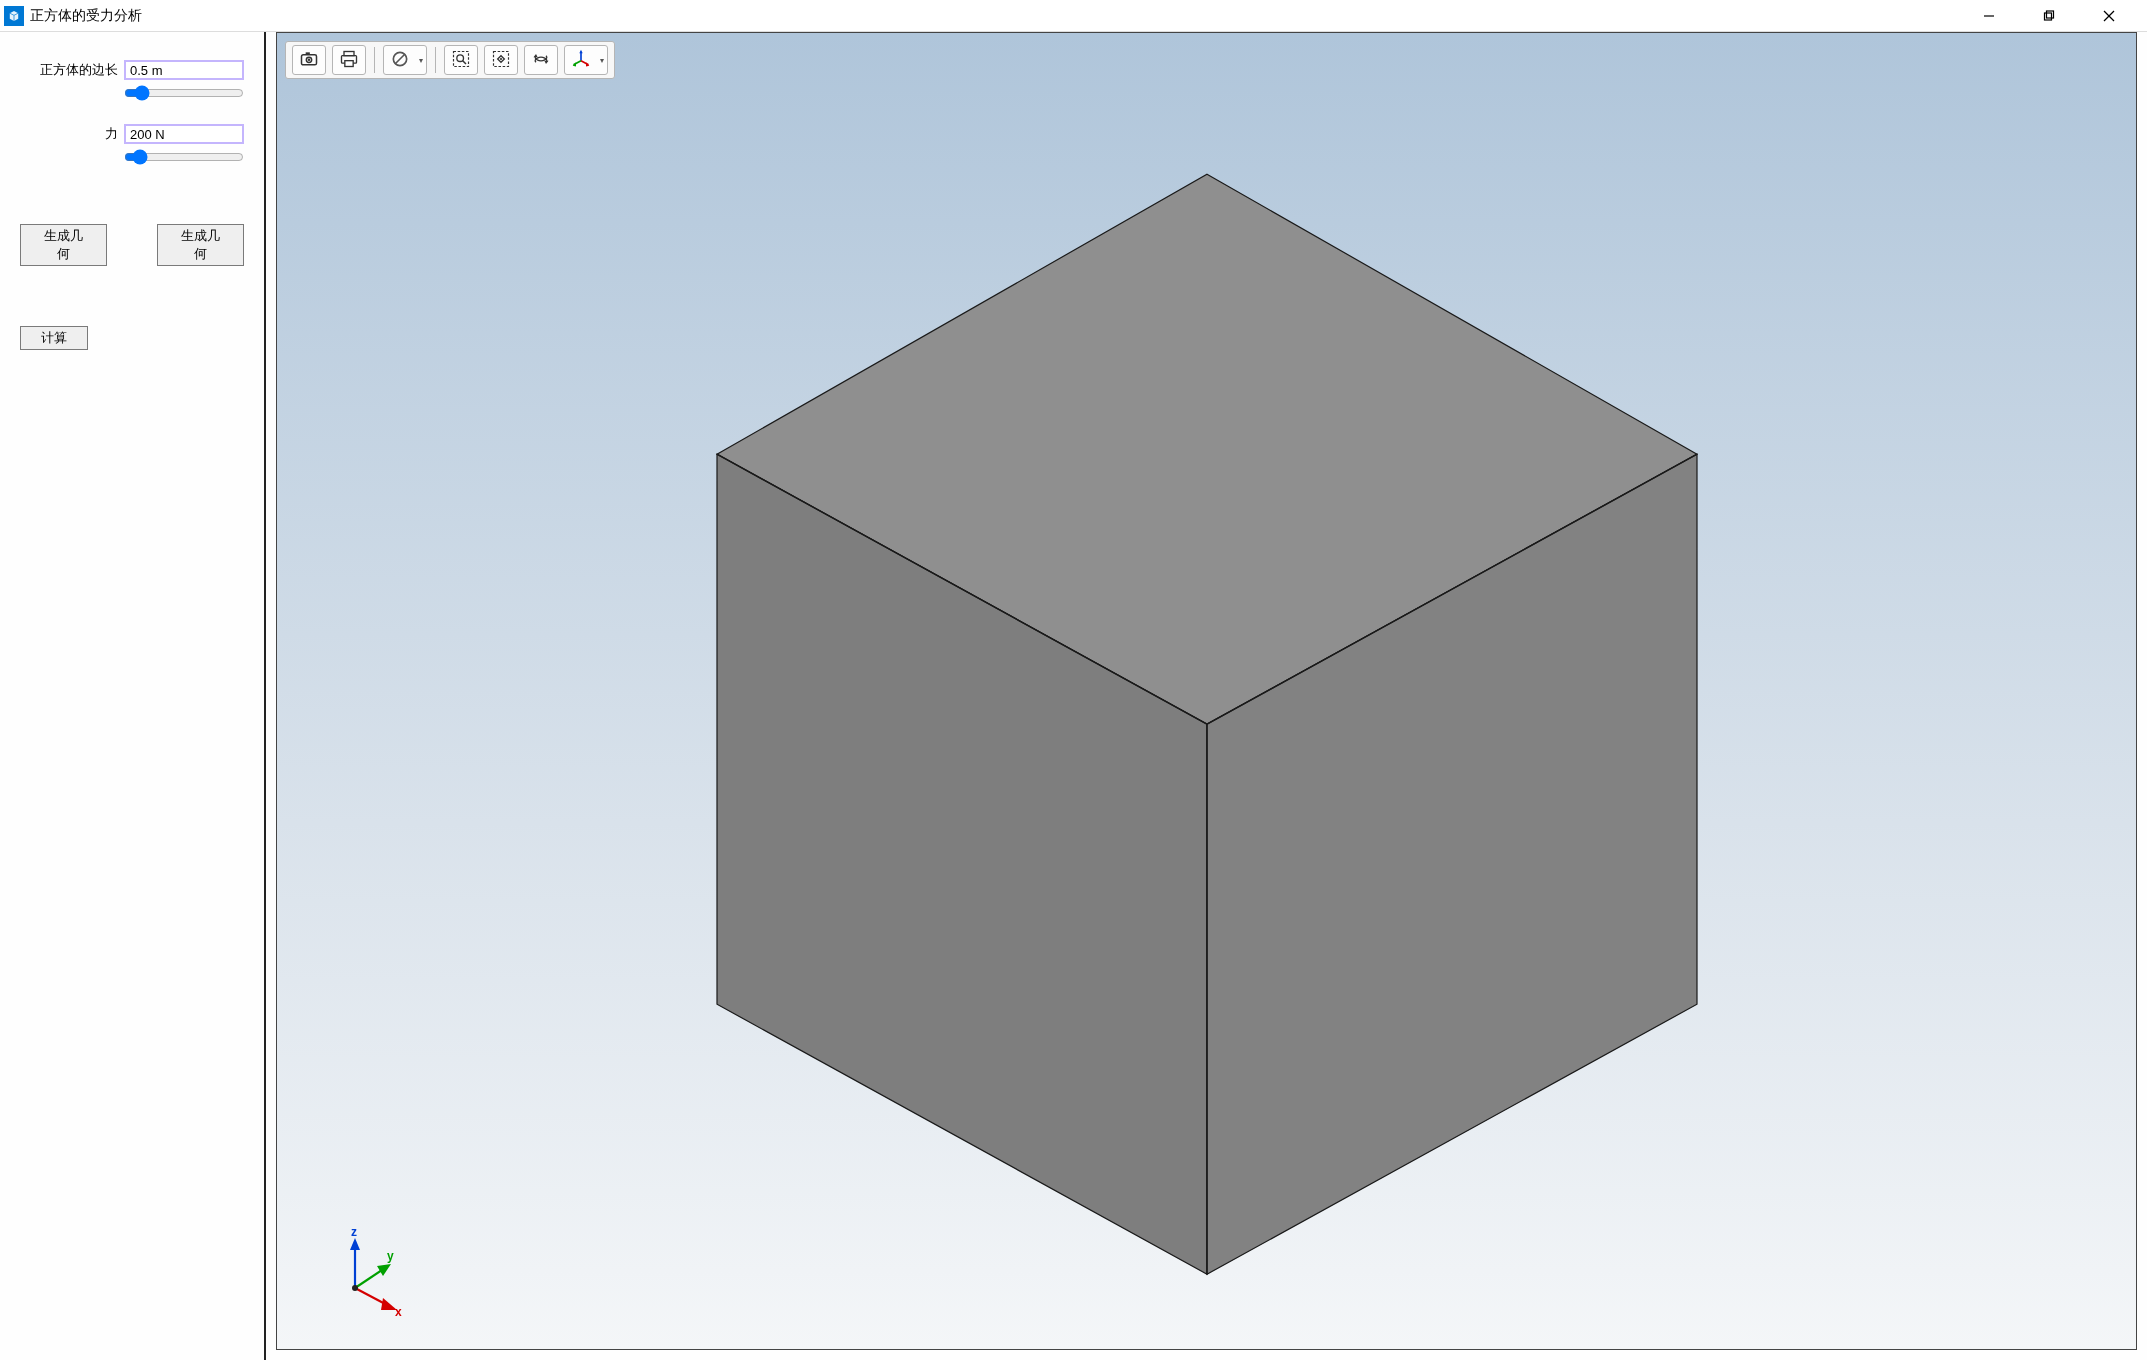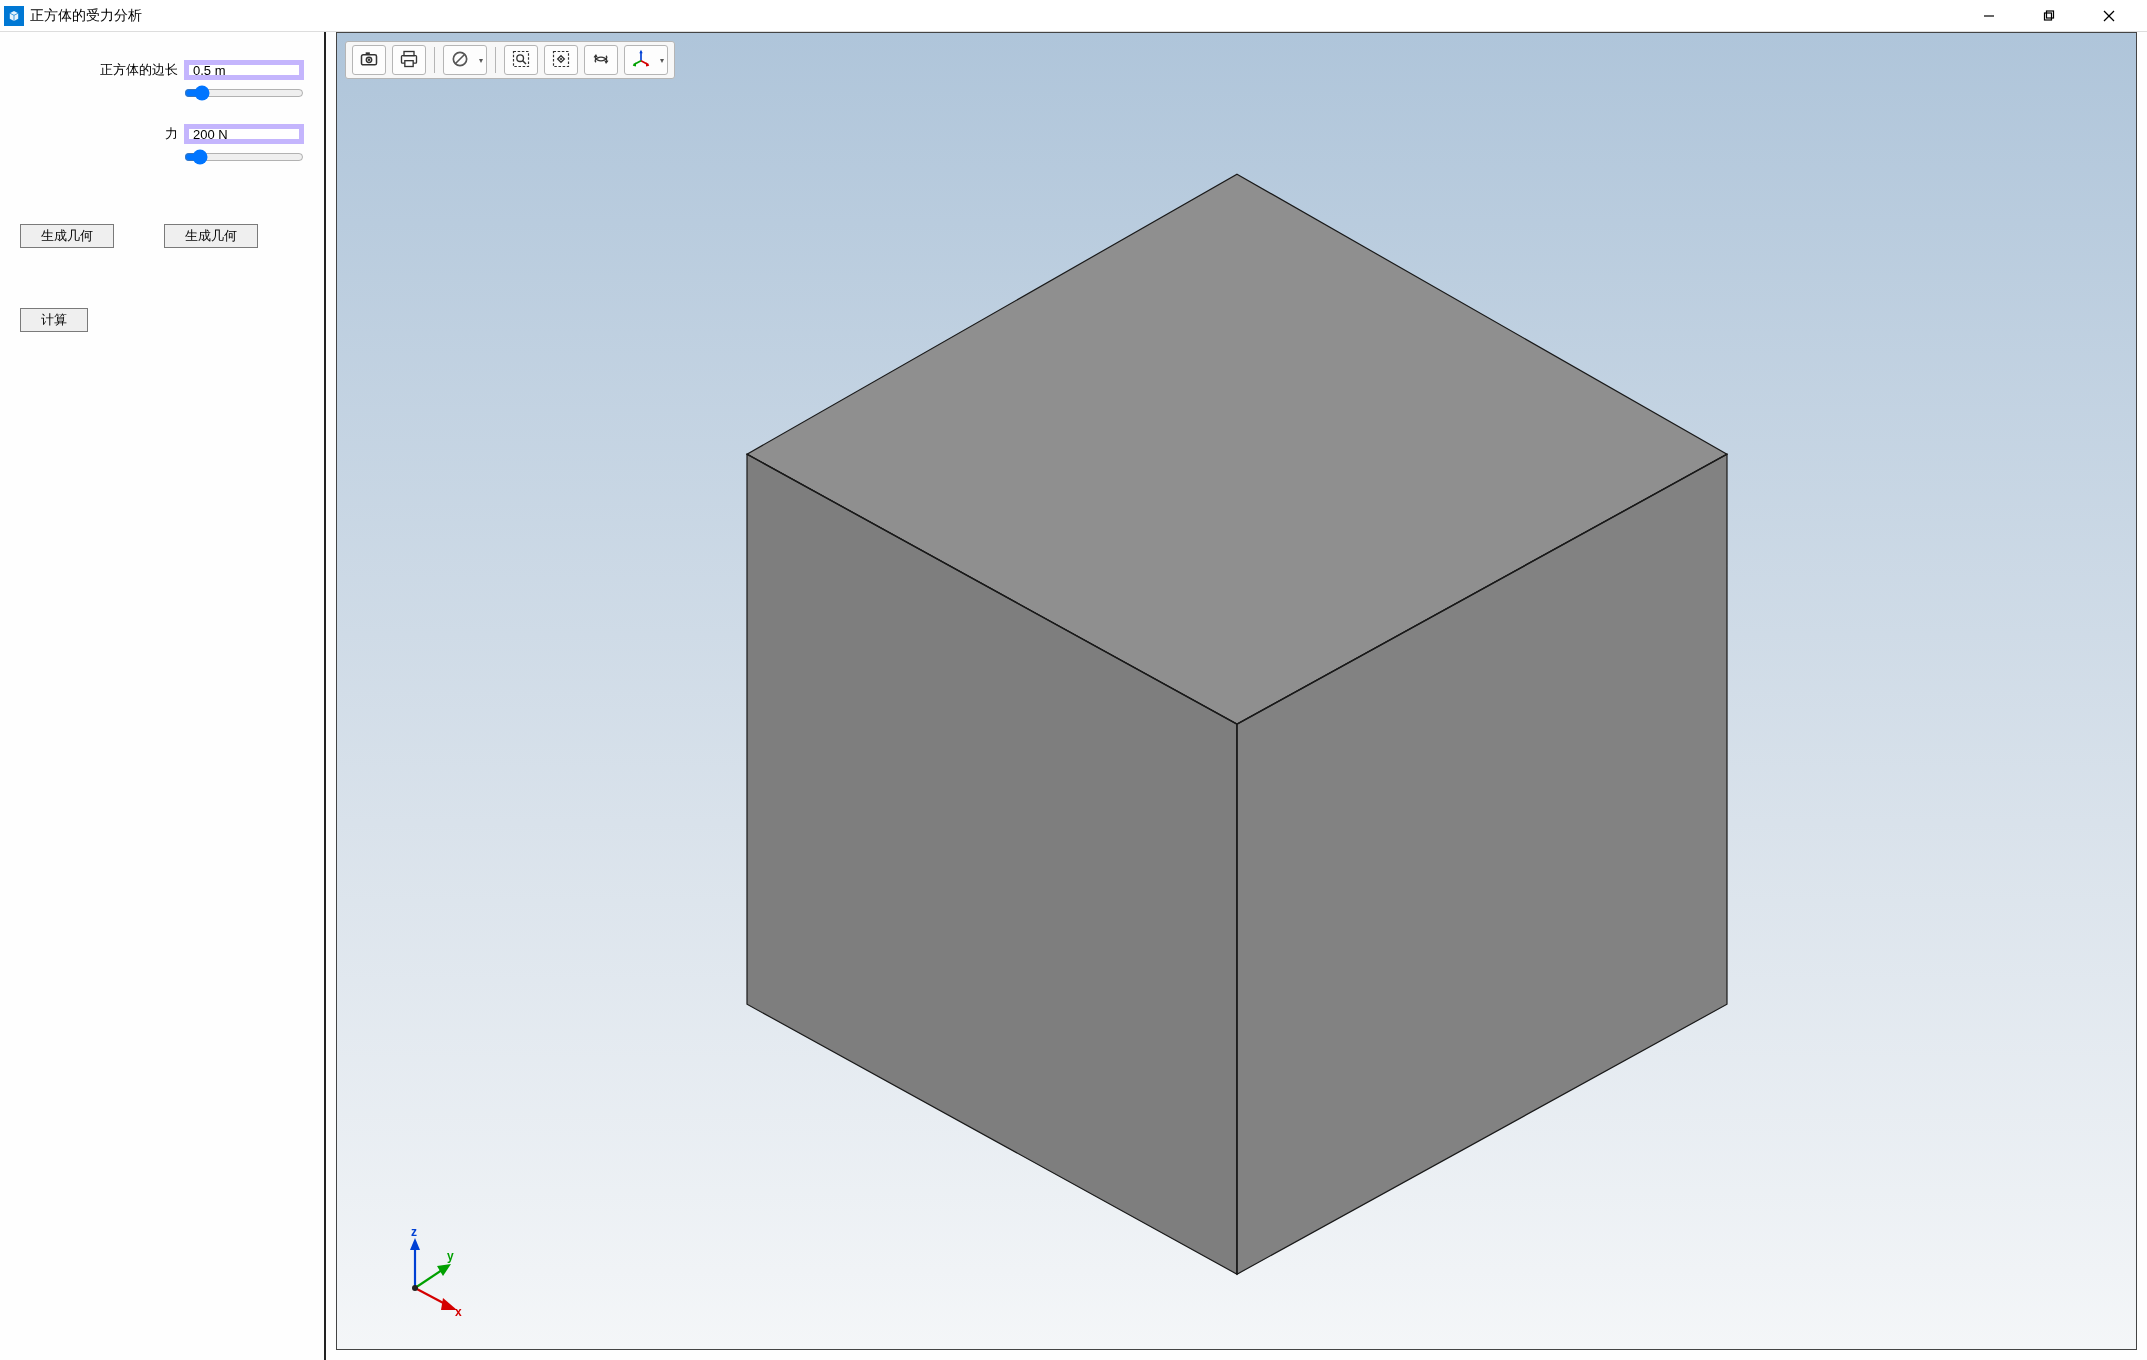--- a/index.html
+++ b/index.html
@@ -47,41 +47,41 @@
       color: #000;
       font-size: 14px;
     }
     
     .main {
       flex: 1;
       display: flex;
       min-height: 0;
     }
     .sidebar {
-      width: 326px;
+      width: 266px;
       background: #fefefe;
       border-right: 2px solid #222;
       padding: 28px 20px;
     }
     .param-row {
       display: flex;
       align-items: center;
       justify-content: flex-end;
       margin-bottom: 6px;
       gap: 6px;
     }
     .param-row label {
       font-size: 13px;
       color: #000;
       white-space: nowrap;
     }
     .param-row input[type="text"] {
       width: 120px;
       height: 20px;
-      border: 5px solid #c4b5fd;
+      border: 2px solid #c4b5fd;
       padding: 0 4px;
       font-family: inherit;
       font-size: 13px;
       background: #fff;
     }
     .slider-row {
       display: flex;
       justify-content: flex-end;
       margin-bottom: 24px;
     }

